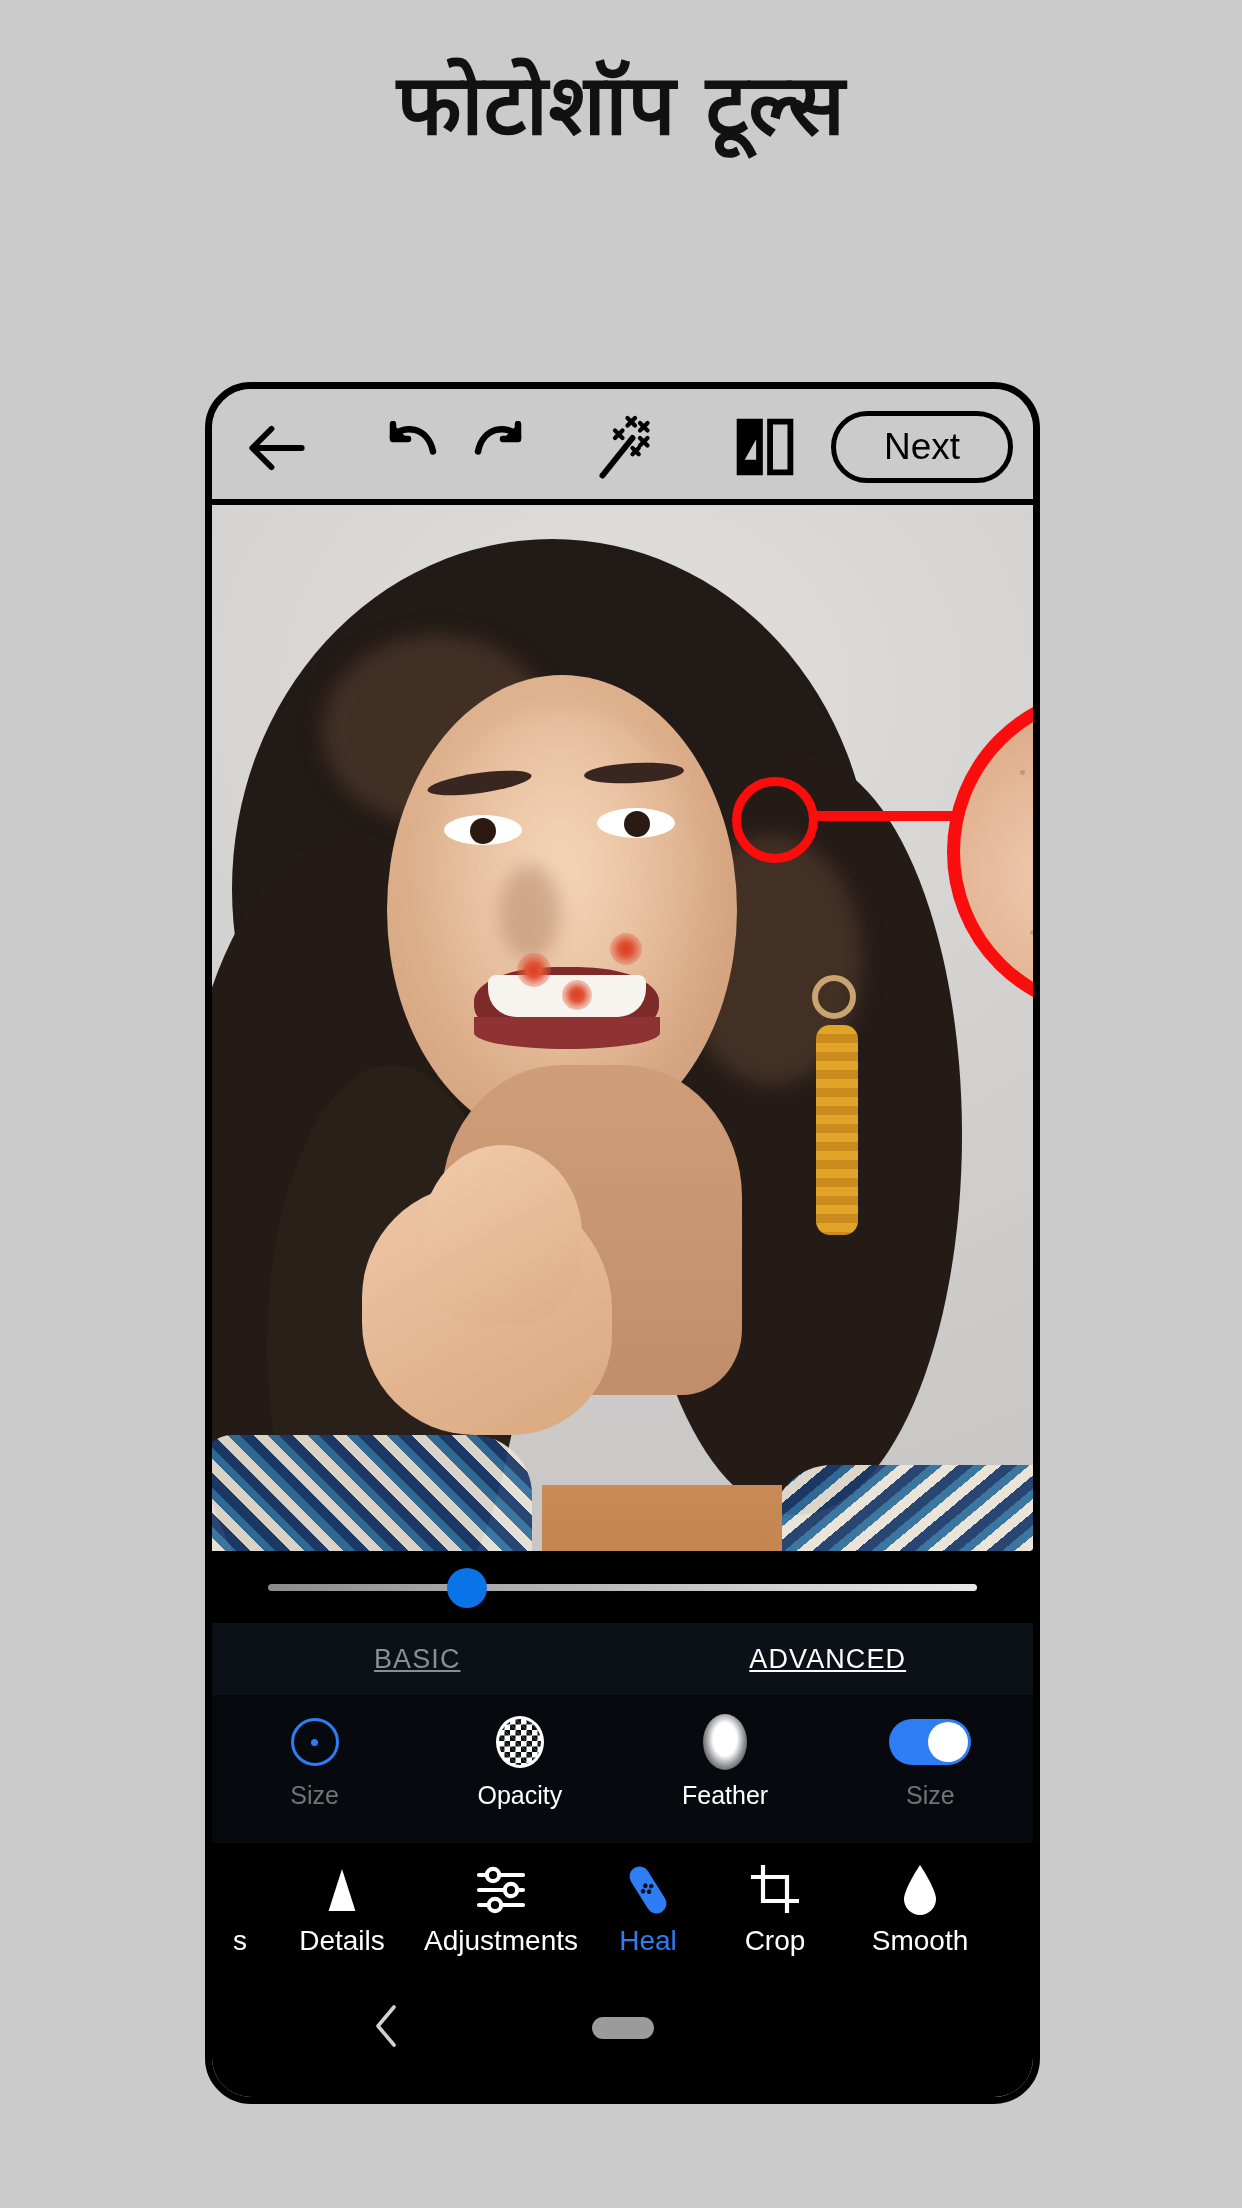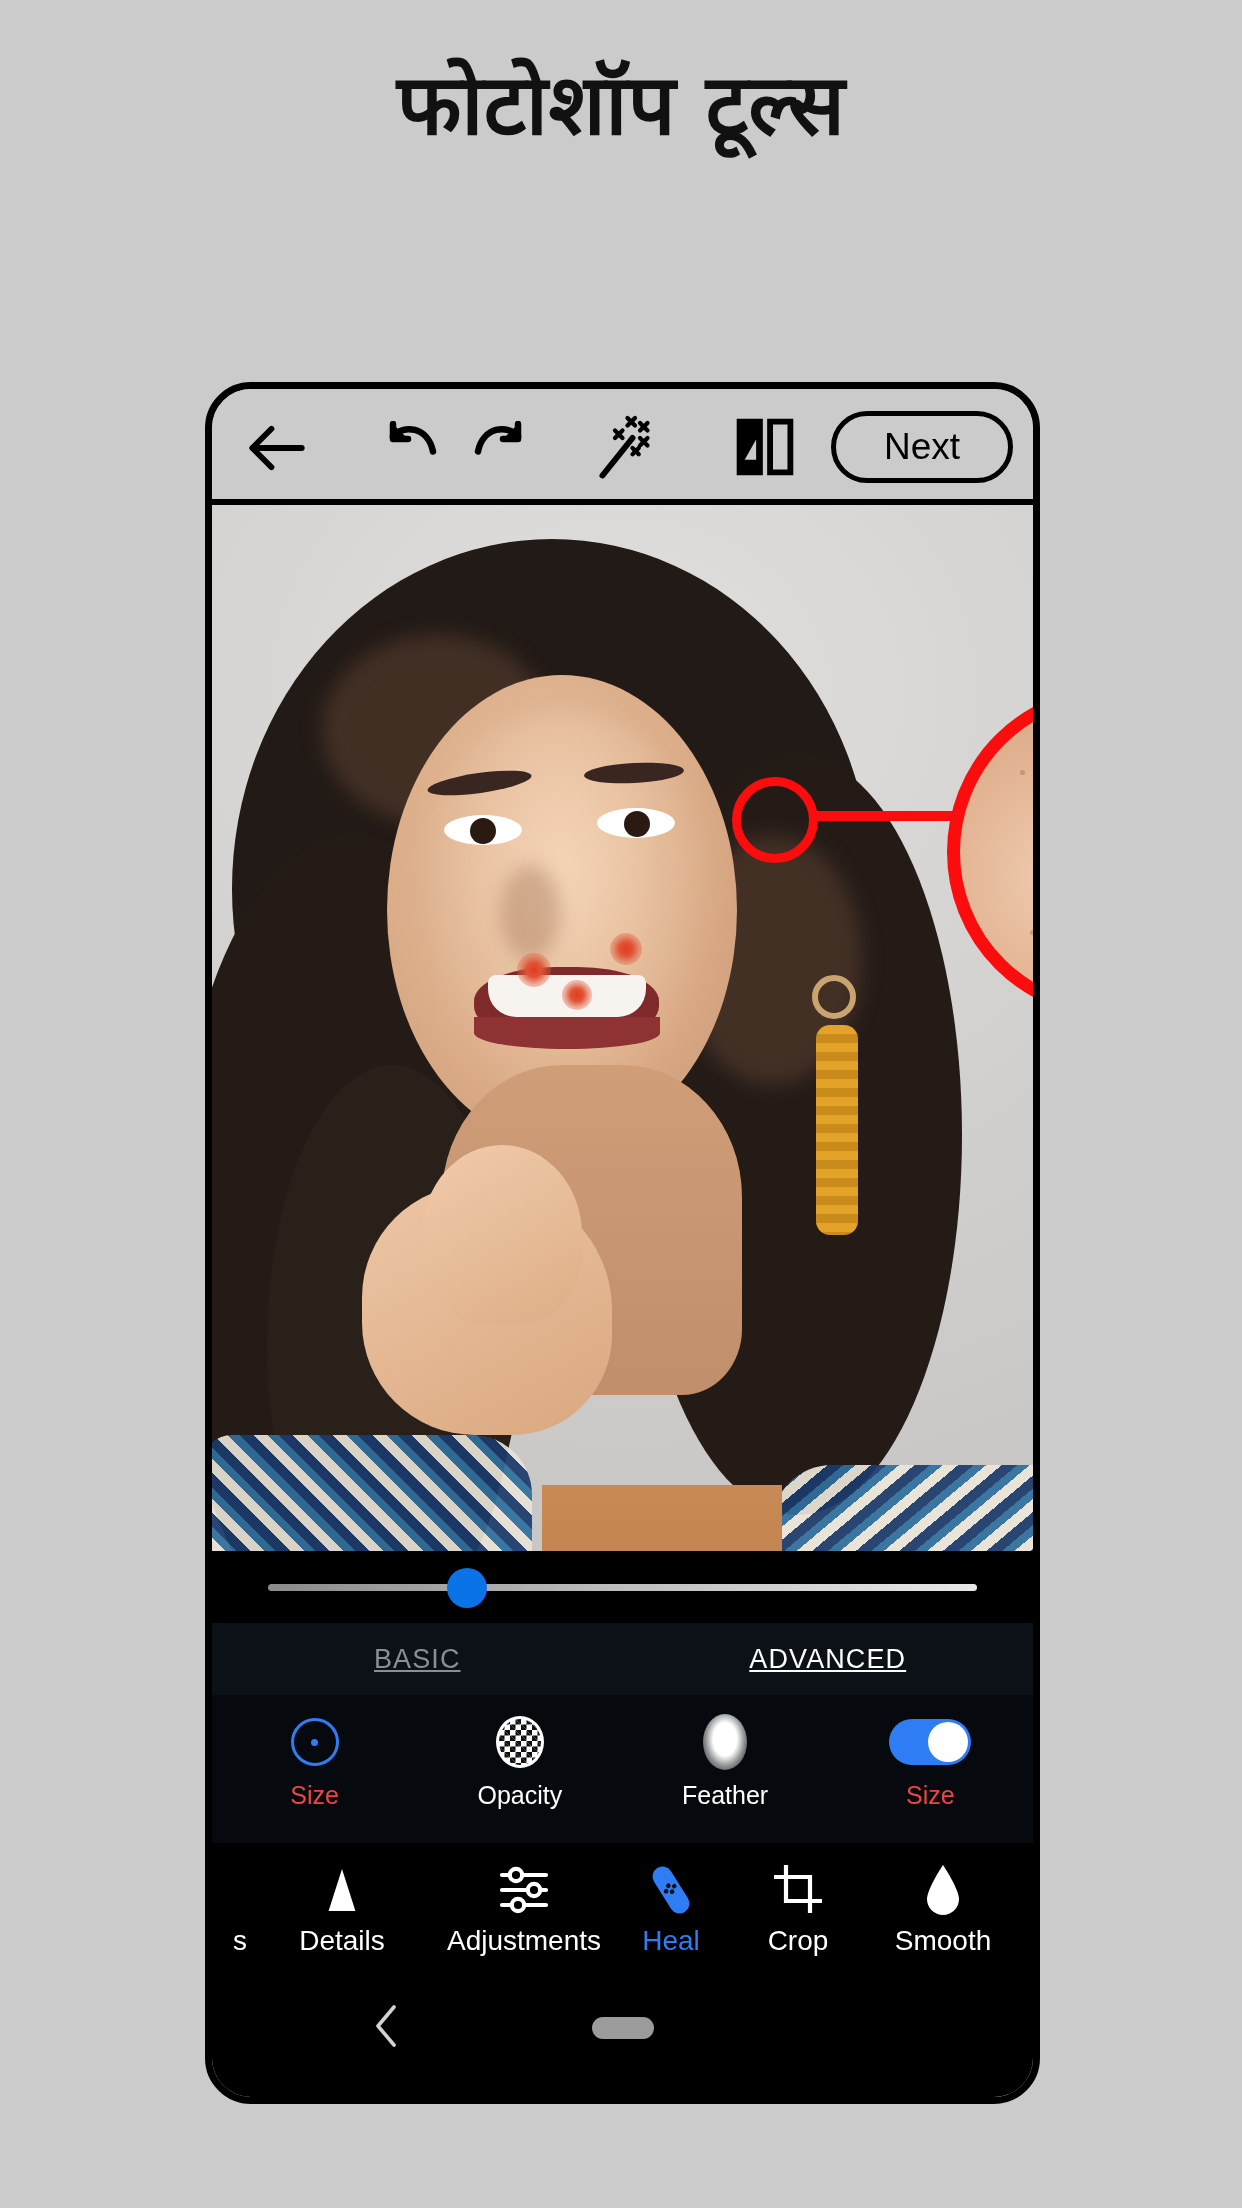--- a/index.html
+++ b/index.html
@@ -179,21 +179,21 @@
     background: #060a0f;
     display: flex;
   }
   .param {
     flex: 1; position: relative;
     display: flex; flex-direction: column; align-items: center;
     padding-top: 18px;
   }
   .param .glyph { height: 58px; display: flex; align-items: center; justify-content: center; }
   .param .plabel { margin-top: 10px; font-size: 25px; font-family: "Liberation Sans", sans-serif; }
-  .plabel.on  { color: #ef4444; }
+  .plabel.on  { color: #737373; }
   .plabel.off { color: #ffffff; }
 
   .ring-size {
     width: 48px; height: 48px; border-radius: 50%;
     border: 3px solid #2f7df4;
     display: flex; align-items: center; justify-content: center;
   }
   .ring-size i { width: 7px; height: 7px; border-radius: 50%; background: #2f7df4; display:block; }
 
   .checker {
@@ -438,21 +438,21 @@
 
       <div class="tool" style="width:148px;">
         <div class="glyph">
           <svg width="46" height="52" viewBox="0 0 24 26">
               <polygon points="12,2 19,24 5,24" fill="#fff"></polygon>
             </svg>
         </div>
         <div class="tlabel">Details</div>
       </div>
 
-      <div class="tool" style="width:170px;margin-left:23px;">
+      <div class="tool" style="width:170px;">
         <div class="glyph">
           <svg width="52" height="50" viewBox="0 0 26 25" stroke="#fff" stroke-width="2.1" fill="none" stroke-linecap="round">
             <line x1="2" y1="5" x2="24" y2="5"></line>
               <circle cx="9" cy="5" r="3.1" fill="#000"></circle>
             <line x1="2" y1="12.5" x2="24" y2="12.5"></line>
               <circle cx="18" cy="12.5" r="3.1" fill="#000"></circle>
             <line x1="2" y1="20" x2="24" y2="20"></line>
               <circle cx="10" cy="20" r="3.1" fill="#000"></circle>
           </svg>
         </div>

